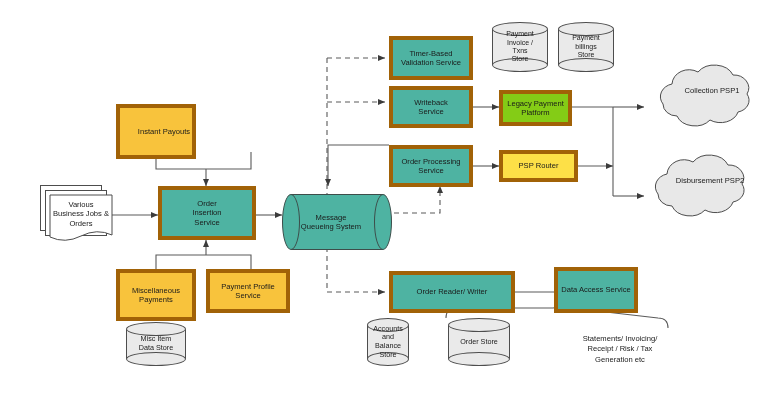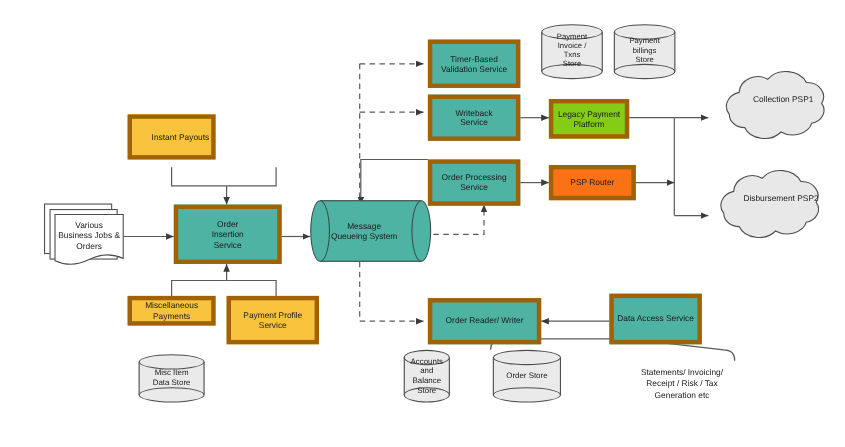--- a/index.html
+++ b/index.html
@@ -3,21 +3,21 @@
 <meta charset="utf-8">
 <style>
   html,body{margin:0;padding:0;background:#ffffff;}
   body{font-family:"Liberation Sans", sans-serif;}
   #canvas{position:relative;width:768px;height:406px;background:#ffffff;overflow:hidden;}
   .node{position:absolute;box-sizing:border-box;display:flex;align-items:center;justify-content:center;text-align:center;color:#1a1a1a;line-height:1.22;}
   .rect{border:4px solid #a16207;}
   .teal{background:#4eb3a2;}
   .amber{background:#f8c33c;}
   .blue{background:#84cc16;}
-  .lgreen{background:#f97316;}
+  .lgreen{background:#fde047;}
   .lbl{pointer-events:none;white-space:pre-line;}
   .db{position:absolute;}
   .db .body{position:absolute;left:0;right:0;top:7px;bottom:7px;background:#eaeaea;border-left:1px solid #4d4d4d;border-right:1px solid #4d4d4d;}
   .db .top{position:absolute;left:0;right:0;top:0;height:14px;border-radius:50%;background:#eaeaea;border:1px solid #4d4d4d;box-sizing:border-box;}
   .db .bot{position:absolute;left:0;right:0;bottom:0;height:14px;border-radius:50%;background:#eaeaea;border:1px solid #4d4d4d;box-sizing:border-box;}
   .db .txt{position:absolute;left:0;right:0;top:0;bottom:0;display:flex;align-items:center;justify-content:center;text-align:center;white-space:pre-line;line-height:1.2;color:#1a1a1a;}
   .cyl-h{position:absolute;}
   .cyl-h .body{position:absolute;left:9px;right:9px;top:0;bottom:0;background:#4eb3a2;border-top:1px solid #3d4d4a;border-bottom:1px solid #3d4d4a;}
   .cyl-h .capL{position:absolute;left:0;top:0;width:18px;height:100%;border-radius:50%;background:#4eb3a2;border:1px solid #3d4d4a;box-sizing:border-box;}
   .cyl-h .capR{position:absolute;right:0;top:0;width:18px;height:100%;border-radius:50%;background:#4eb3a2;border:1px solid #3d4d4a;box-sizing:border-box;}
@@ -83,48 +83,48 @@
     <div class="sheet" style="left:0;top:0;width:62px;height:46px;"></div>
     <div class="sheet" style="left:5px;top:5px;width:62px;height:46px;"></div>
     <svg width="72" height="58" style="position:absolute;left:10px;top:10px;overflow:visible">
       <path d="M0,0 L62,0 L62,40 q-15,-7 -31,1 q-16,8 -31,1 z" fill="#ffffff" stroke="#4d4d4d" stroke-width="1"></path>
     </svg>
     <div class="doctxt lbl" style="left:10px;top:12px;width:62px;height:34px;font-size:7.6px;">Various
 Business Jobs &amp;
 Orders</div>
   </div>
 
-  <div class="node rect amber" style="left:116px;top:104px;width:80px;height:41px;padding-left:16px;">
+  <div class="node rect amber" style="left:116px;top:104px;width:80px;height:55px;padding-left:16px;">
     <span class="lbl" style="font-size:7.6px;">Instant Payouts</span>
   </div>
 
   <div class="node rect teal" style="left:158px;top:186px;width:98px;height:54px;">
     <span class="lbl" style="font-size:7.6px;">Order
 Insertion
 Service</span>
   </div>
 
-  <div class="node rect amber" style="left:116px;top:269px;width:80px;height:27px;">
+  <div class="node rect amber" style="left:116px;top:269px;width:80px;height:52px;">
     <span class="lbl" style="font-size:7.6px;">Miscellaneous
 Payments</span>
   </div>
   <div class="node rect amber" style="left:206px;top:269px;width:84px;height:44px;">
     <span class="lbl" style="font-size:7.6px;">Payment Profile
 Service</span>
   </div>
 
   <div class="db" style="left:126px;top:322px;width:60px;height:44px;">
     <div class="body"></div>
     <div class="bot"></div>
     <div class="top"></div>
     <div class="txt lbl" style="font-size:7.2px;">Misc Item
 Data Store</div>
   </div>
 
-  <div class="cyl-h" style="left:282px;top:182px;width:110px;height:56px;">
+  <div class="cyl-h" style="left:282px;top:194px;width:110px;height:56px;">
     <div class="body"></div>
     <div class="capL"></div>
     <div class="capR"></div>
     <div class="txt lbl" style="font-size:7.6px;">Message
 Queueing System</div>
   </div>
 
   <div class="node rect teal" style="left:389px;top:36px;width:84px;height:44px;">
     <span class="lbl" style="font-size:7.6px;">Timer-Based
 Validation Service</span>
@@ -166,21 +166,21 @@
 
   <svg class="layer" viewBox="0 0 768 406">
     <g fill="#e8e8e8" stroke="#4d4d4d" stroke-width="1">
       <path d="M663,104 a15,13 0 0,1 9,-20 a17,15 0 0,1 26,-12 a20,16 0 0,1 35,3 a15,13 0 0,1 14,19 a14,12 0 0,1 -9,18 a18,14 0 0,1 -28,8 a19,15 0 0,1 -33,-4 a14,12 0 0,1 -14,-12 z"></path>
       <path d="M658,194 a15,13 0 0,1 9,-20 a17,15 0 0,1 26,-12 a20,16 0 0,1 35,3 a15,13 0 0,1 14,19 a14,12 0 0,1 -9,18 a18,14 0 0,1 -28,8 a19,15 0 0,1 -33,-4 a14,12 0 0,1 -14,-12 z"></path>
     </g>
   </svg>
   <div class="cloudtxt lbl" style="left:660px;top:78px;width:104px;height:24px;font-size:7.6px;">Collection PSP1</div>
   <div class="cloudtxt lbl" style="left:655px;top:168px;width:110px;height:24px;font-size:7.6px;">Disbursement PSP2</div>
 
-  <div class="node rect teal" style="left:389px;top:271px;width:103px;height:42px;">
+  <div class="node rect teal" style="left:389px;top:271px;width:126px;height:42px;">
     <span class="lbl" style="font-size:7.6px;">Order Reader/ Writer</span>
   </div>
   <div class="node rect teal" style="left:554px;top:267px;width:84px;height:46px;">
     <span class="lbl" style="font-size:7.6px;">Data Access Service</span>
   </div>
 
   <div class="db" style="left:367px;top:318px;width:42px;height:48px;">
     <div class="body"></div>
     <div class="bot"></div>
     <div class="top"></div>

